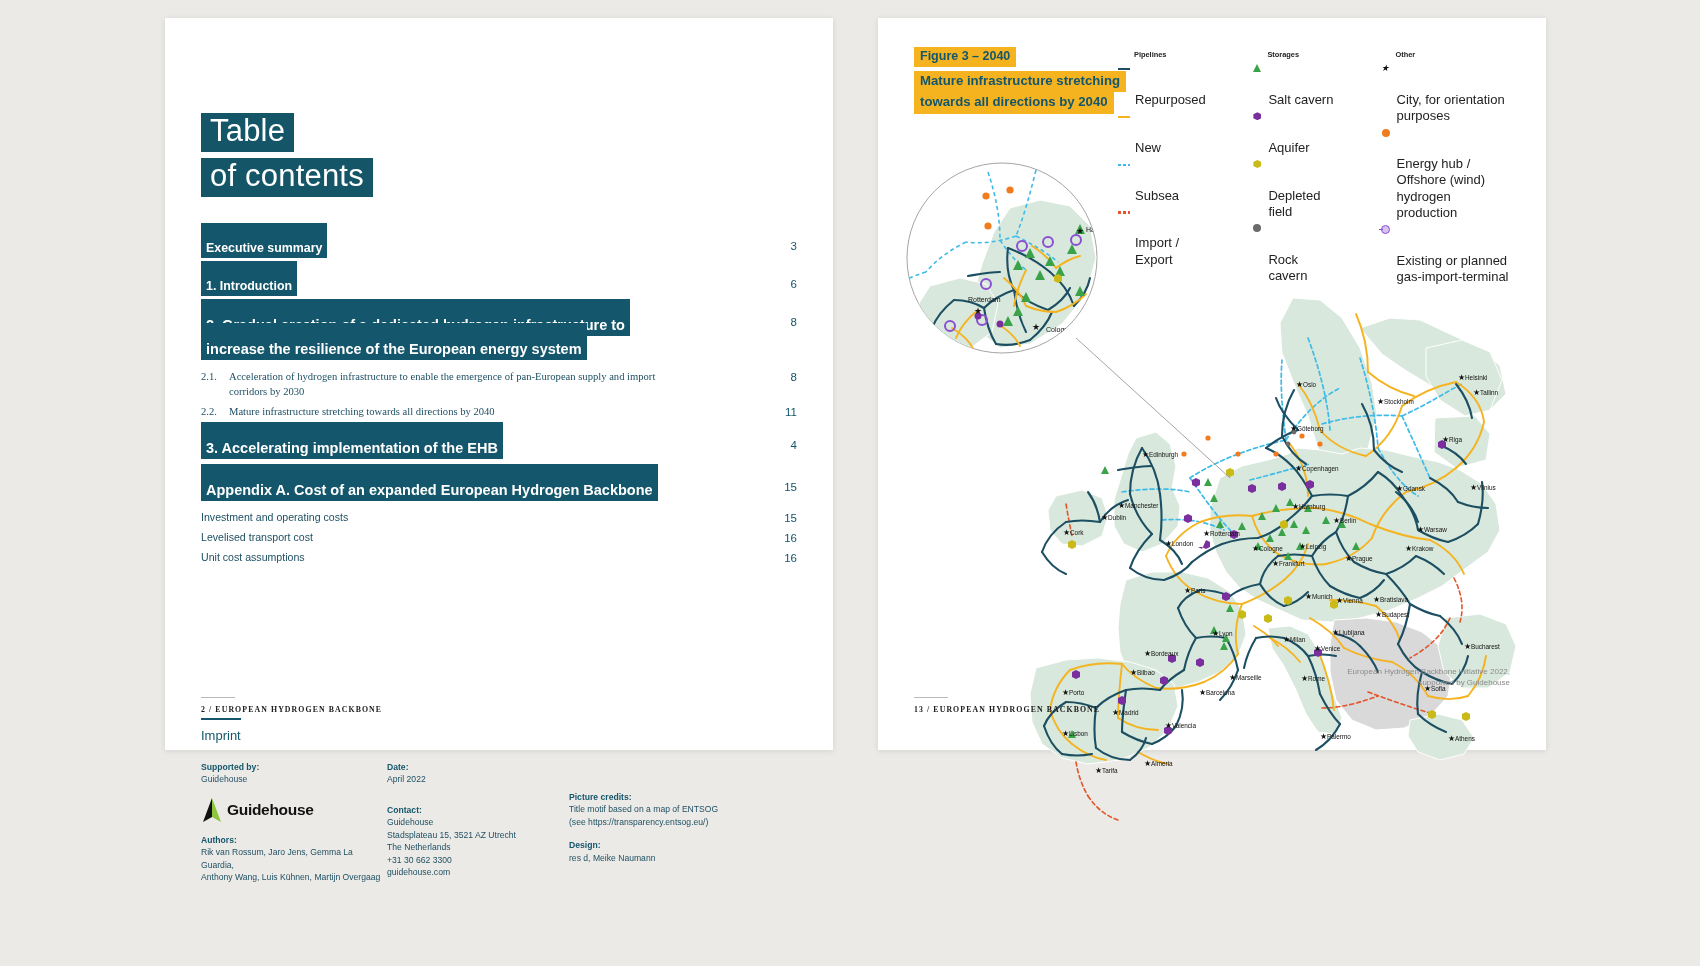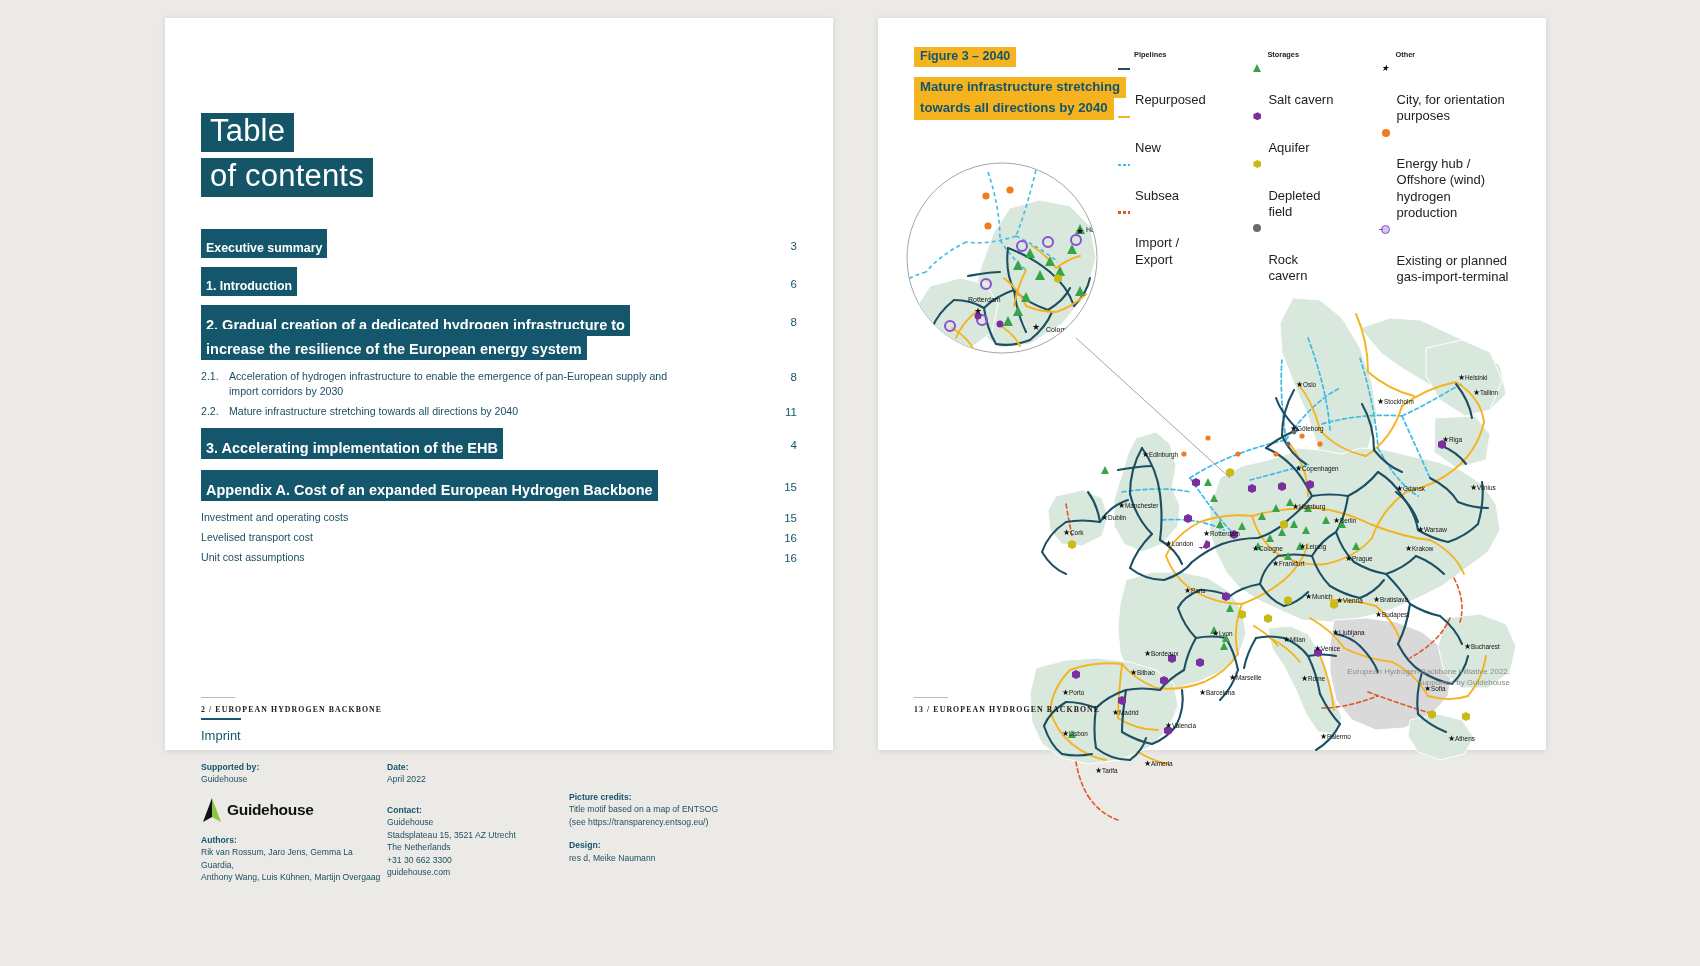--- a/index.html
+++ b/index.html
@@ -34,27 +34,27 @@
   .toc-row { position: relative; display: flex; align-items: flex-start;
              justify-content: space-between; }
   .toc-row .pg {
     color: #14566b; font-size: 11.5px; flex: 0 0 auto;
     padding-top: 2px; margin-left: 12px;
   }
   .hl-wrap { flex: 1 1 auto; }
   .hl {
     display: inline; background: #14566b; color: #ffffff;
     font-size: 14.5px; font-weight: 700; line-height: 1.62;
-    padding: 12px 5px 3px 5px; box-decoration-break: clone;
+    padding: 18px 5px 3px 5px; box-decoration-break: clone;
     -webkit-box-decoration-break: clone;
   }
   .hl.small { font-size: 12.4px; }
   .sub {
     color: #1d4f63; font-size: 10.6px; line-height: 1.42;
-    display: flex; gap: 6px;
+    display: flex; gap: 6px; font-family: Liberation Serif, serif;
   }
   .sub .num { flex: 0 0 auto; min-width: 22px; }
   .gap-xl { height: 18px; }
   .gap-m  { height: 8px; }
   .gap-s  { height: 5px; }
   .plain {
     color: #1d4f63; font-size: 10.6px; line-height: 1.42;
   }
 
   
@@ -77,21 +77,21 @@
   .folio { position: absolute; left: 36px; bottom: 36px; }
   .folio .rule { width: 34px; height: 1px; background: #b9b9b9; margin-bottom: 7px; }
   .folio .txt { font-size: 7.8px; font-weight: 700; letter-spacing: 1.1px; color: #1a1a1a; font-family: Liberation Serif, serif; }
 
   
   .fig-head { position: absolute; left: 36px; top: 28px; }
   .fig-head .tag {
     display: inline-block; background: #f5b320; color: #14566b;
     font-size: 12.5px; font-weight: 700; padding: 3px 6px 4px 6px; line-height: 1;
   }
-  .fig-head .sub2 { margin-top: 10px; }
+  .fig-head .sub2 { margin-top: 4px; }
   .fig-head .sub2 span {
     display: inline-block; background: #f5b320; color: #14566b;
     font-size: 13.2px; font-weight: 700; padding: 3px 6px 4px 6px;
     line-height: 1.12;
   }
 
   
   .legend { position: absolute; left: 240px; top: 32px; display: flex; gap: 40px; }
   .lg-col h4 { font-size: 7.4px; color: #222; font-weight: 700; margin-bottom: 4px; padding-left: 16px; }
   .lg-item { display: flex; align-items: flex-start; gap: 5px; margin-bottom: 2.5px; }

